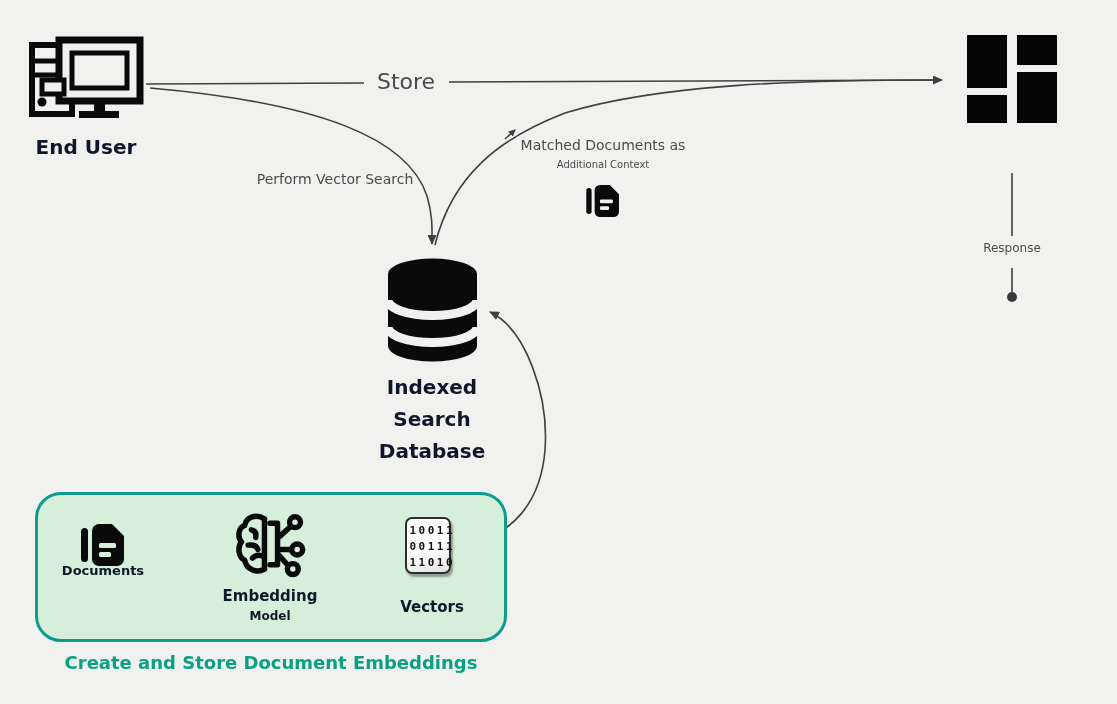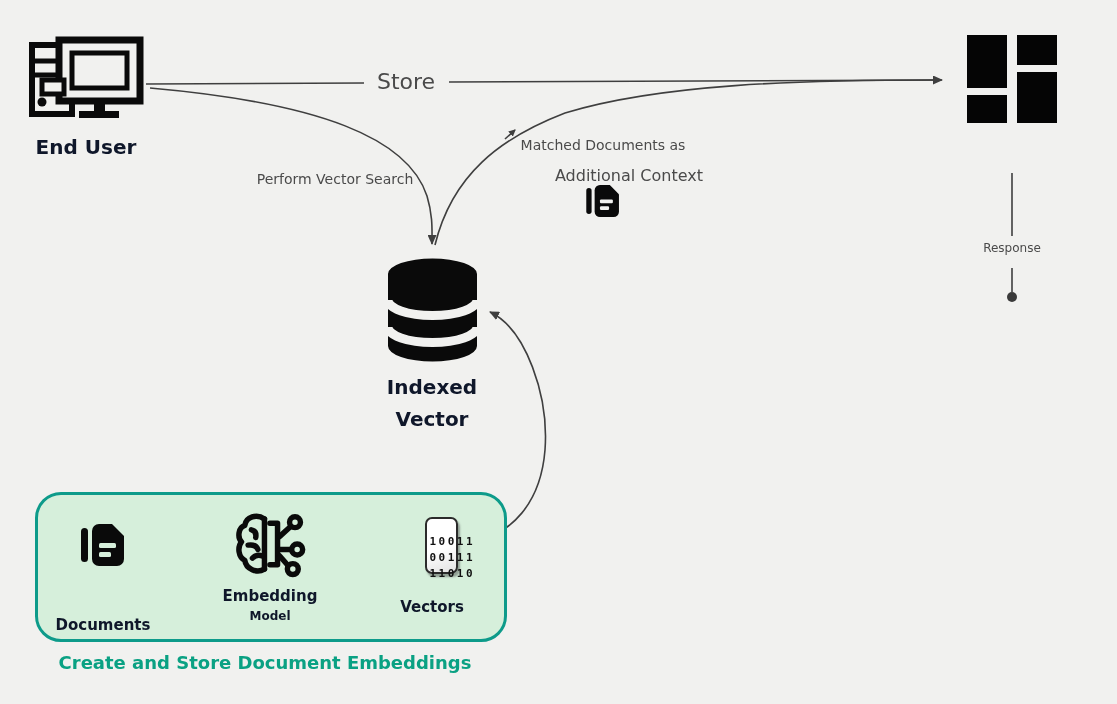--- a/index.html
+++ b/index.html
@@ -30,28 +30,27 @@
     position: absolute;
     left: 35px; top: 492px;
     width: 466px; height: 144px;
     background: #d6efdb;
     border: 3px solid #0d9b8a;
     border-radius: 26px;
   }
   .vector-matrix {
     position: absolute;
     left: 405px; top: 517px;
-    width: 33px; height: 57px;
+    width: 46px; height: 57px;
     background: linear-gradient(160deg, #ffffff 55%, #e2e2e2 100%);
     border: 2px solid #2b2b2b;
     border-radius: 7px;
     box-shadow: 2px 3px 2px rgba(60,60,60,0.45);
     box-sizing: border-box;
-    padding-top: 15px;
-    margin-left: 20px;
+    padding-top: 4px;
   }
   .matrix-row {
     font-family: "DejaVu Sans Mono", "Liberation Mono", monospace;
     font-weight: bold;
     font-size: 11px;
     line-height: 16px;
     letter-spacing: 2.5px;
     text-align: center;
     text-indent: 2.5px;
     color: #111111;
@@ -109,51 +108,52 @@
     <rect x="2" y="62" width="40" height="28" fill="#050505"></rect>
     <rect x="52" y="2" width="40" height="30" fill="#050505"></rect>
     <rect x="52" y="39" width="40" height="51" fill="#050505"></rect>
   </svg>
 
   <div class="lbl lbl-muted" style="left:356px; top:69px; width:100px; font-size:22px;">Store</div>
 
   <div class="lbl lbl-muted" style="left:235px; top:171px; width:200px; font-size:14px;">Perform Vector Search</div>
 
   <div class="lbl lbl-muted" style="left:503px; top:137px; width:200px; font-size:14px;">Matched Documents as</div>
-  <div class="lbl lbl-muted" style="left:503px; top:166px; width:200px; font-size:16px;text-align:right;">Additional Context</div>
+  <div class="lbl lbl-muted" style="left:503px; top:159px; width:200px; font-size:10px;">Additional Context</div>
   <svg class="icon" style="left:584px; top:182px;" width="38" height="38" viewBox="0 0 50 50">
     <rect x="3" y="8" width="7" height="34" rx="3.5" fill="#0a0a0a"></rect>
     <path d="M21 4 H34 L46 16 V39 a7 7 0 0 1 -7 7 H21 a7 7 0 0 1 -7 -7 V11 a7 7 0 0 1 7 -7 Z" fill="#0a0a0a"></path>
     <path d="M33 2 L49 2 L49 18 Z" fill="#f1f1ef"></path>
     <path d="M35 7 L44 16 L35 16 Z" fill="#0a0a0a"></path>
     <rect x="21" y="23" width="17" height="5" rx="1.5" fill="#f1f1ef"></rect>
     <rect x="21" y="32" width="12" height="5" rx="1.5" fill="#f1f1ef"></rect>
   </svg>
 
   <div class="lbl lbl-muted" style="left:962px; top:241px; width:100px; font-size:12px;">Response</div>
 
   <svg class="icon" style="left:386px; top:257px;" width="93" height="106" viewBox="0 0 93 106">
     <path d="M2 17 A 44.5 15.5 0 1 1 91 17 V 89 A 44.5 15.5 0 1 1 2 89 Z" fill="#0a0a0a"></path>
     <path d="M2 43 A 44.5 15.5 0 0 0 91 43" stroke="#f1f1ef" stroke-width="9" fill="none"></path>
     <path d="M2 70 A 44.5 15.5 0 0 0 91 70" stroke="#f1f1ef" stroke-width="9" fill="none"></path>
   </svg>
   <div style="position:absolute; left:352px; top:371px; width:160px;">
     <div class="lbl lbl-dark" style="position:static; font-size:20px; line-height:32px;text-align:center;">Indexed</div>
-    <div class="lbl lbl-dark" style="position:static; font-size:20px; line-height:32px;">Vector</div>
+    <div class="lbl lbl-dark" style="position:static; font-size:20px; line-height:32px;">Search</div>
+    <div class="lbl lbl-dark" style="position:static; font-size:20px; line-height:32px;">Database</div>
   </div>
 
   <svg class="icon" style="left:78px; top:519px;" width="50" height="52" viewBox="0 0 50 50">
     <rect x="3" y="8" width="7" height="34" rx="3.5" fill="#0a0a0a"></rect>
     <path d="M21 4 H34 L46 16 V39 a7 7 0 0 1 -7 7 H21 a7 7 0 0 1 -7 -7 V11 a7 7 0 0 1 7 -7 Z" fill="#0a0a0a"></path>
     <path d="M33 2 L49 2 L49 18 Z" fill="#d6efdb"></path>
     <path d="M35 7 L44 16 L35 16 Z" fill="#0a0a0a"></path>
     <rect x="21" y="23" width="17" height="5" rx="1.5" fill="#d6efdb"></rect>
     <rect x="21" y="32" width="12" height="5" rx="1.5" fill="#d6efdb"></rect>
   </svg>
-  <div class="lbl lbl-dark" style="left:33px; top:616px; width:140px; font-size:15px;">Documents</div>
+  <div class="lbl lbl-dark" style="left:33px; top:563px; width:140px; font-size:13px;">Documents</div>
 
   <svg class="icon" style="left:235px; top:508px;" width="72" height="72" viewBox="0 0 66 66">
     <g stroke="#0a0a0a" stroke-width="5" fill="none" stroke-linecap="round" stroke-linejoin="round">
       <path d="M27 10 C 20 5, 10 8, 9 16 C 3 18, 2 27, 6 31 C 2 36, 3 45, 9 48 C 10 56, 20 60, 27 56"></path>
       <path d="M27 10 V 56"></path>
       <path d="M15 20 q 5 1 4 7"></path>
       <path d="M12 34 q 7 -1 9 4"></path>
       <path d="M16 46 q 4 -4 9 -2"></path>
       <path d="M39 14 h -7 M39 14 V 52 M39 52 h -7"></path>
       <path d="M41 26 L 51 17"></path>
@@ -167,15 +167,15 @@
   <div class="lbl lbl-dark" style="left:200px; top:587px; width:140px; font-size:15px;">Embedding</div>
   <div class="lbl lbl-dark" style="left:200px; top:609px; width:140px; font-size:12px;">Model</div>
 
   <div class="vector-matrix">
     <div class="matrix-row">10011</div>
     <div class="matrix-row">00111</div>
     <div class="matrix-row">11010</div>
   </div>
   <div class="lbl lbl-dark" style="left:362px; top:598px; width:140px; font-size:15px;">Vectors</div>
 
-  <div class="lbl lbl-green" style="left:35px; top:652px; width:460px; font-size:18px;">Create and Store Document Embeddings</div>
+  <div class="lbl lbl-green" style="left:41px; top:652px; width:460px; font-size:18px;">Create and Store Document Embeddings</div>
 
 </div>
 
 </body></html>

